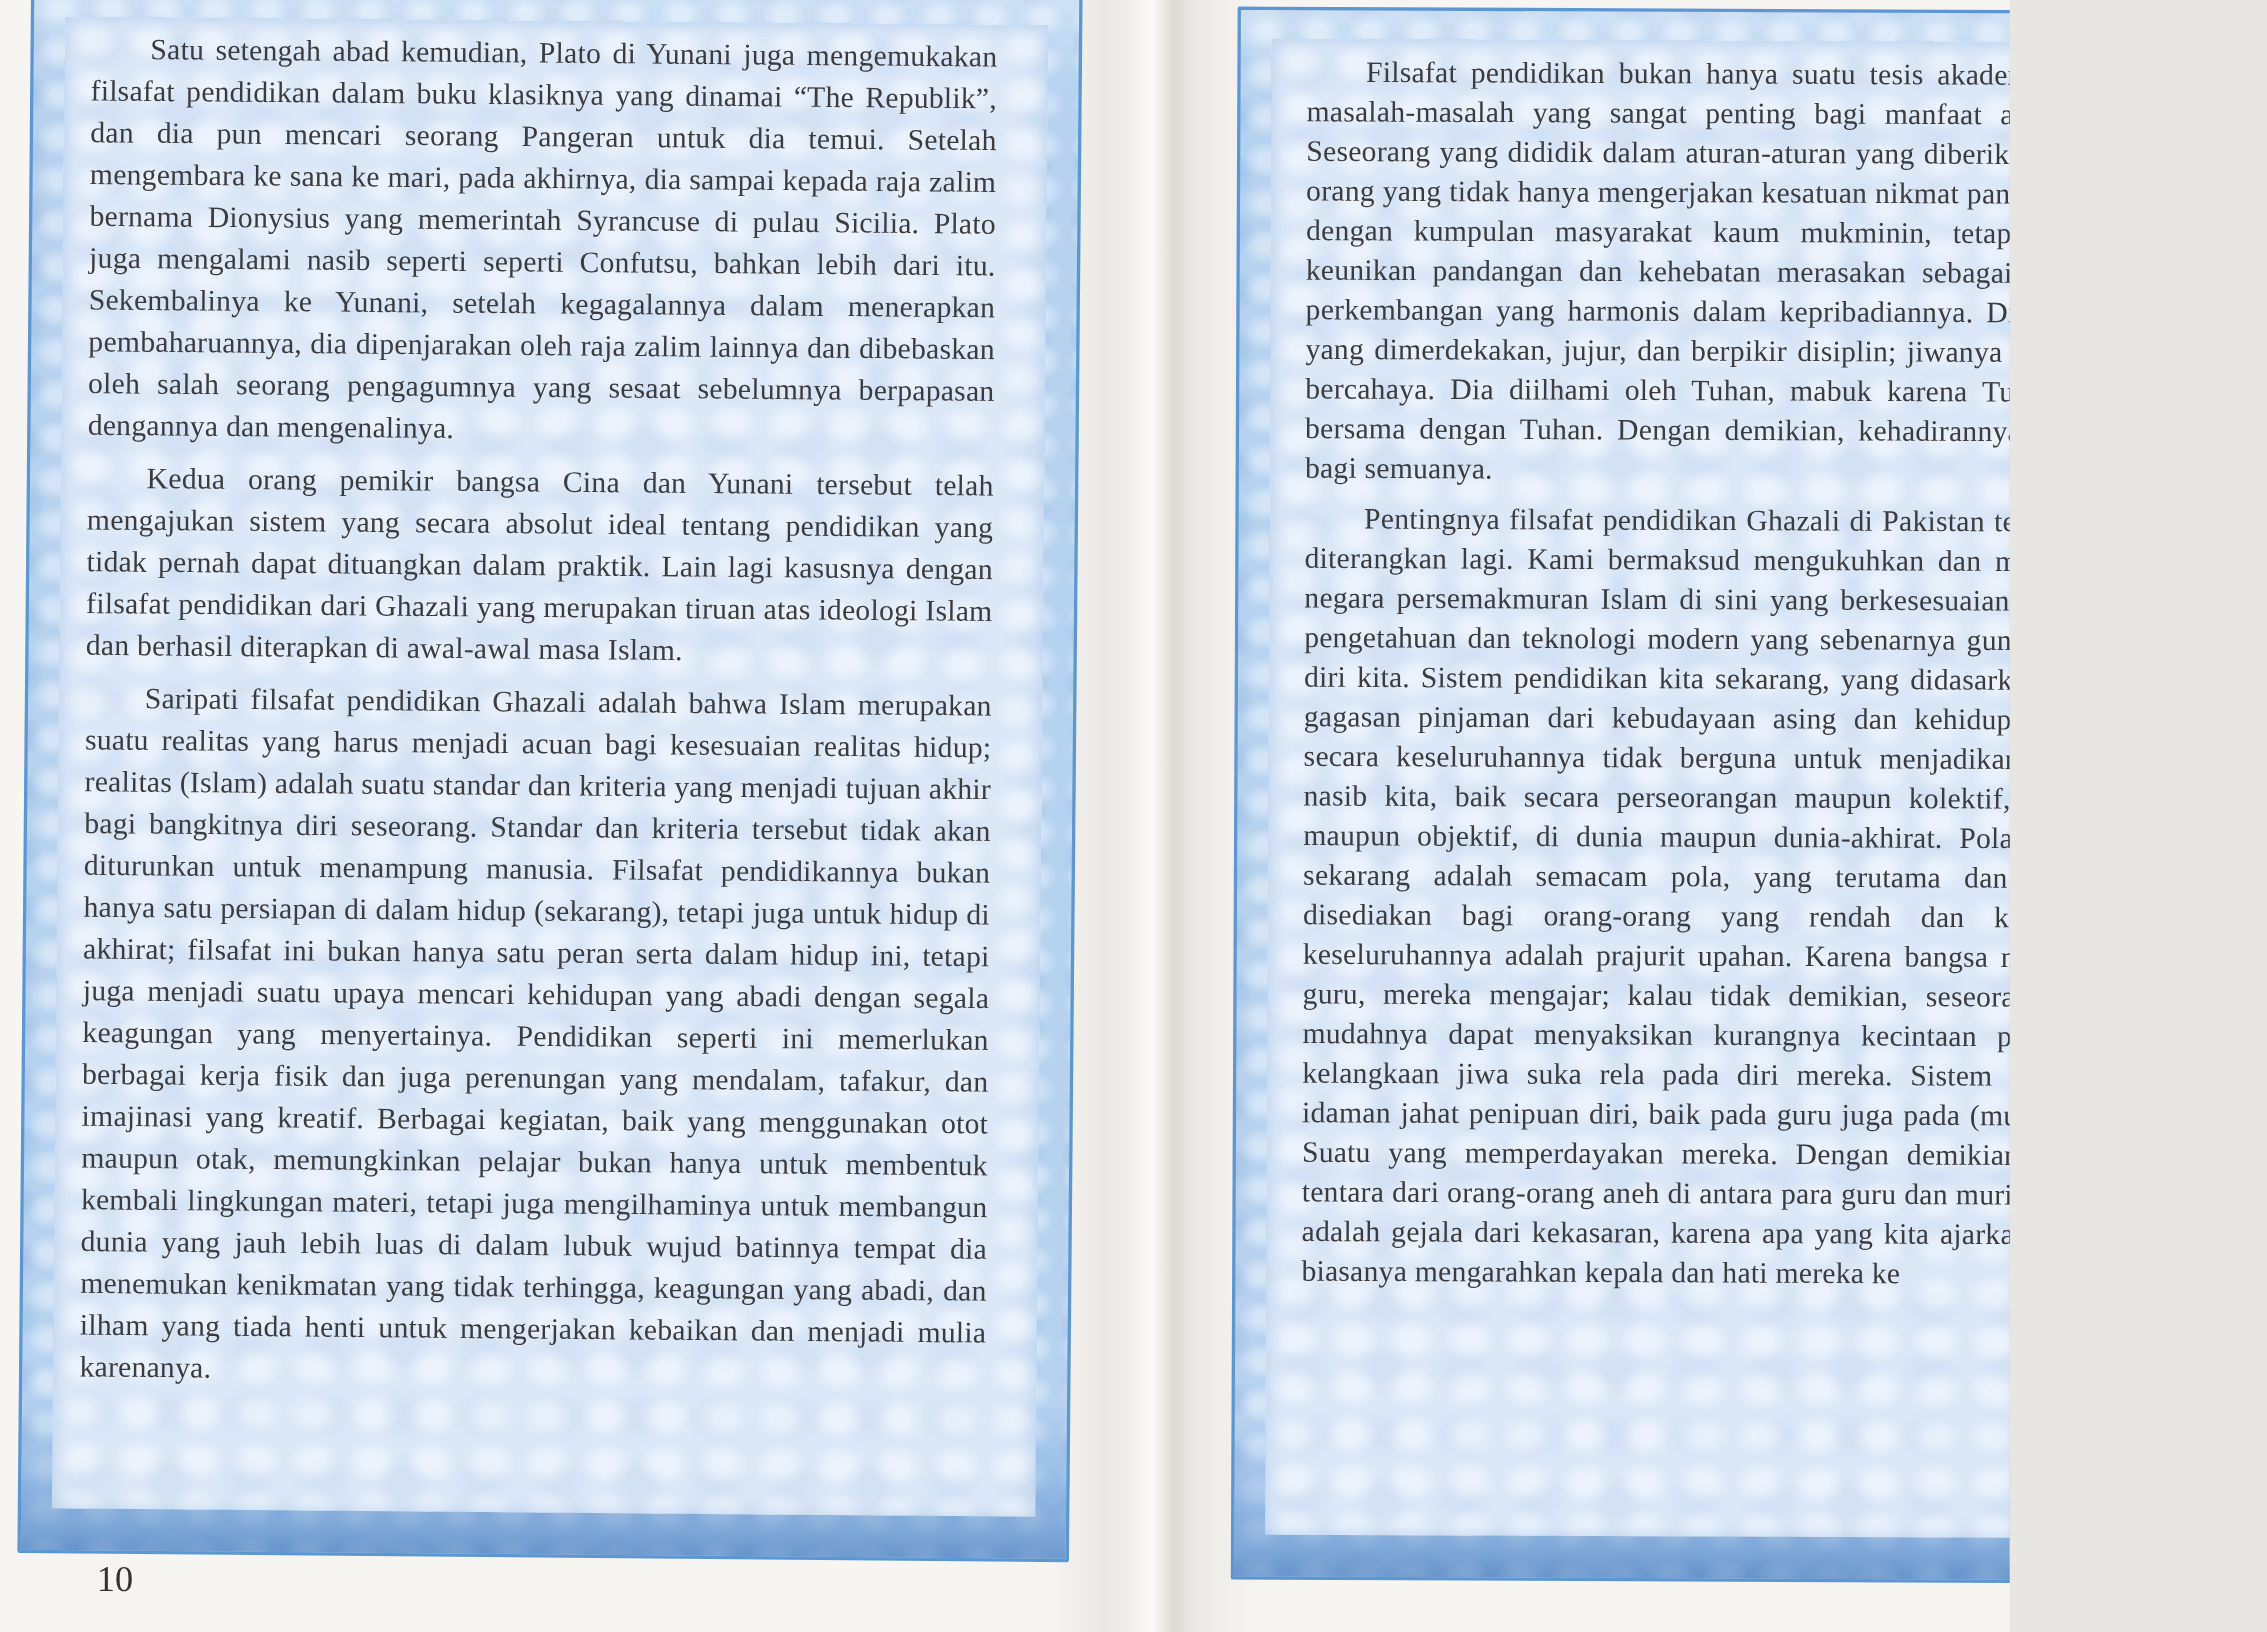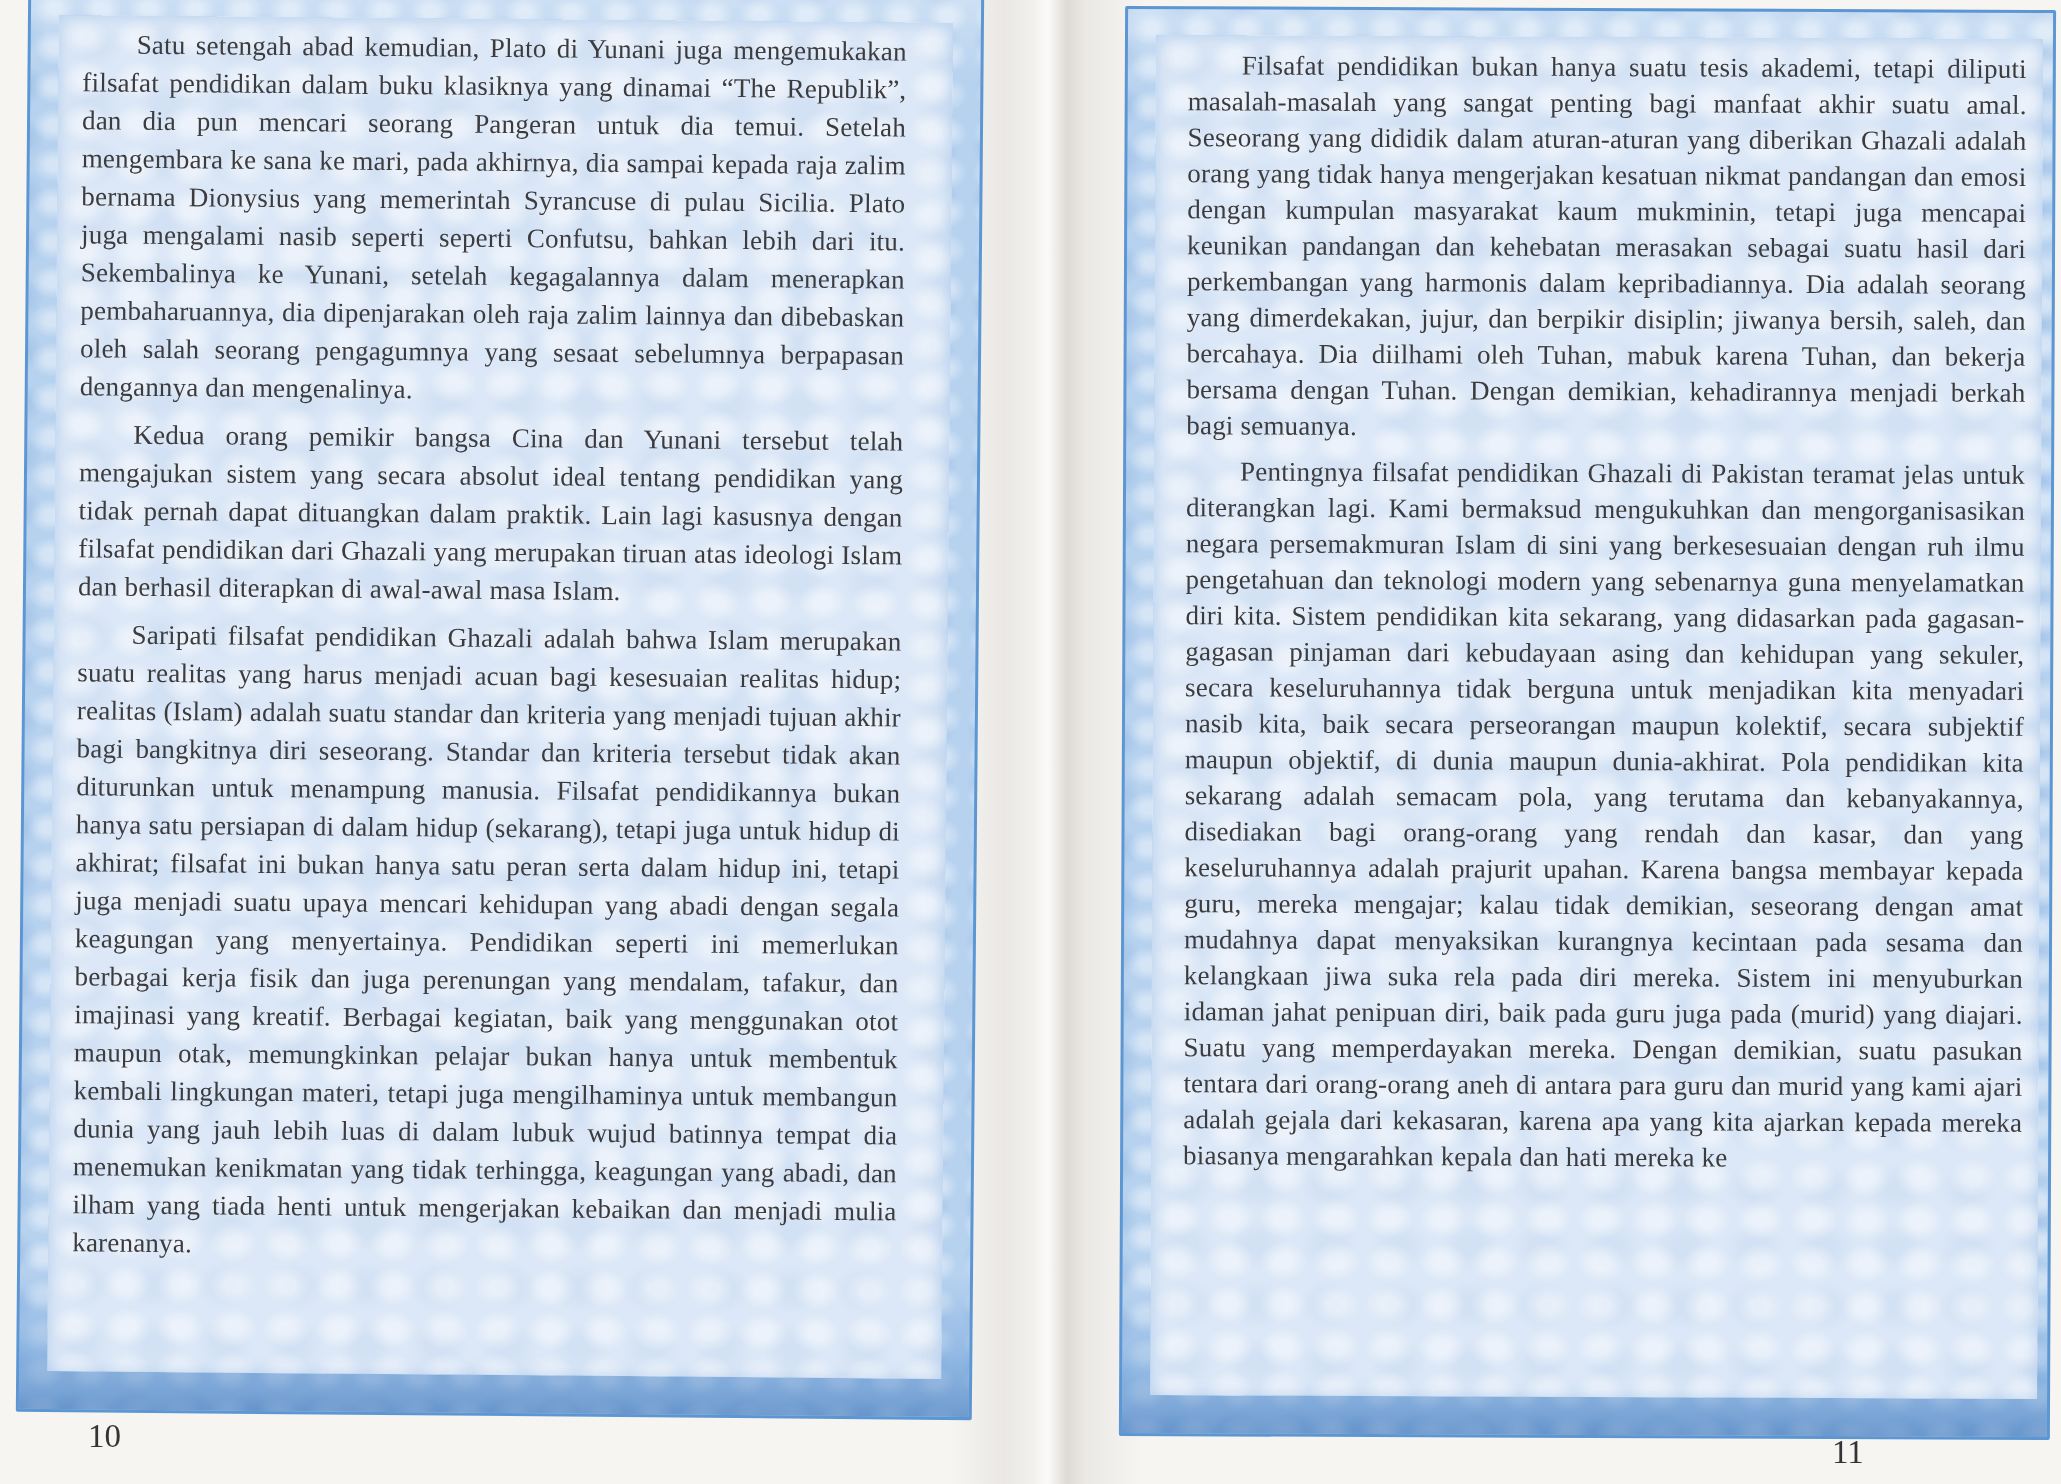--- a/index.html
+++ b/index.html
@@ -1,18 +1,18 @@
 <!DOCTYPE html>
 <html style="--frame-line: #5d97d3; --frame-fill: #b7d2ef; --content-bg: #dce8f7; --text: #3c3b3d; --paper: #f7f5f2;"><head>
 <meta charset="utf-8">
 <style>
   html,body{margin:0;padding:0;background:#e8e6e2;}
   .scene{
     position:relative;
-    width:2061px;height:1484px;
+    width:1827px;height:1484px;
     background:var(--paper,#f7f5f2);
     overflow:hidden;
     font-family:"Liberation Serif","DejaVu Serif",serif;
   }
   
   .gutter{
     position:absolute;left:950px;top:0;width:195px;height:100%;
     background:linear-gradient(90deg,
       rgba(120,114,106,0) 0%,
       rgba(120,114,106,0.10) 28%,

